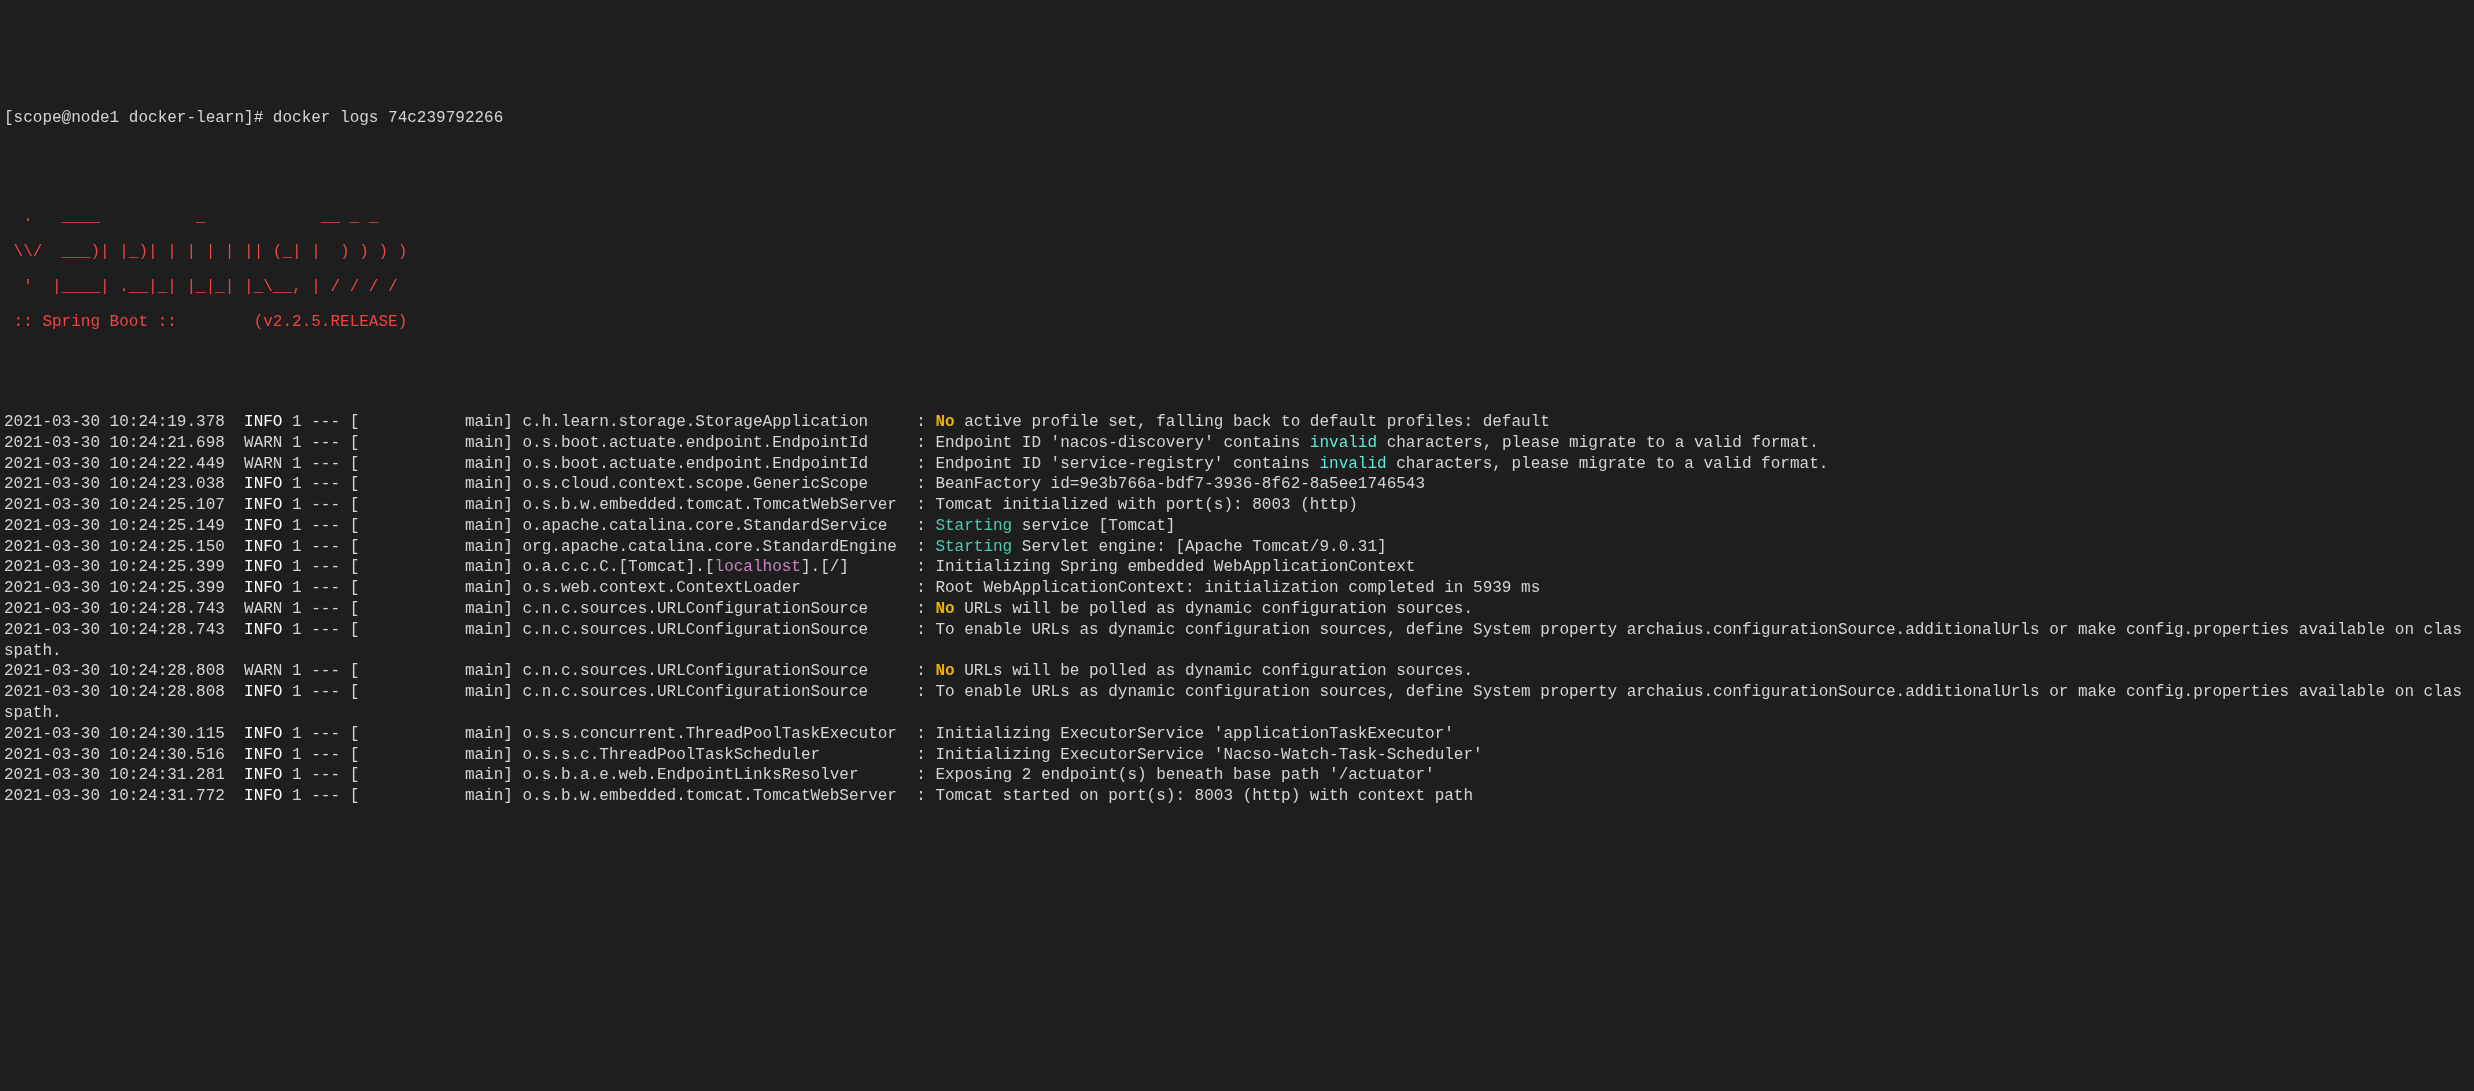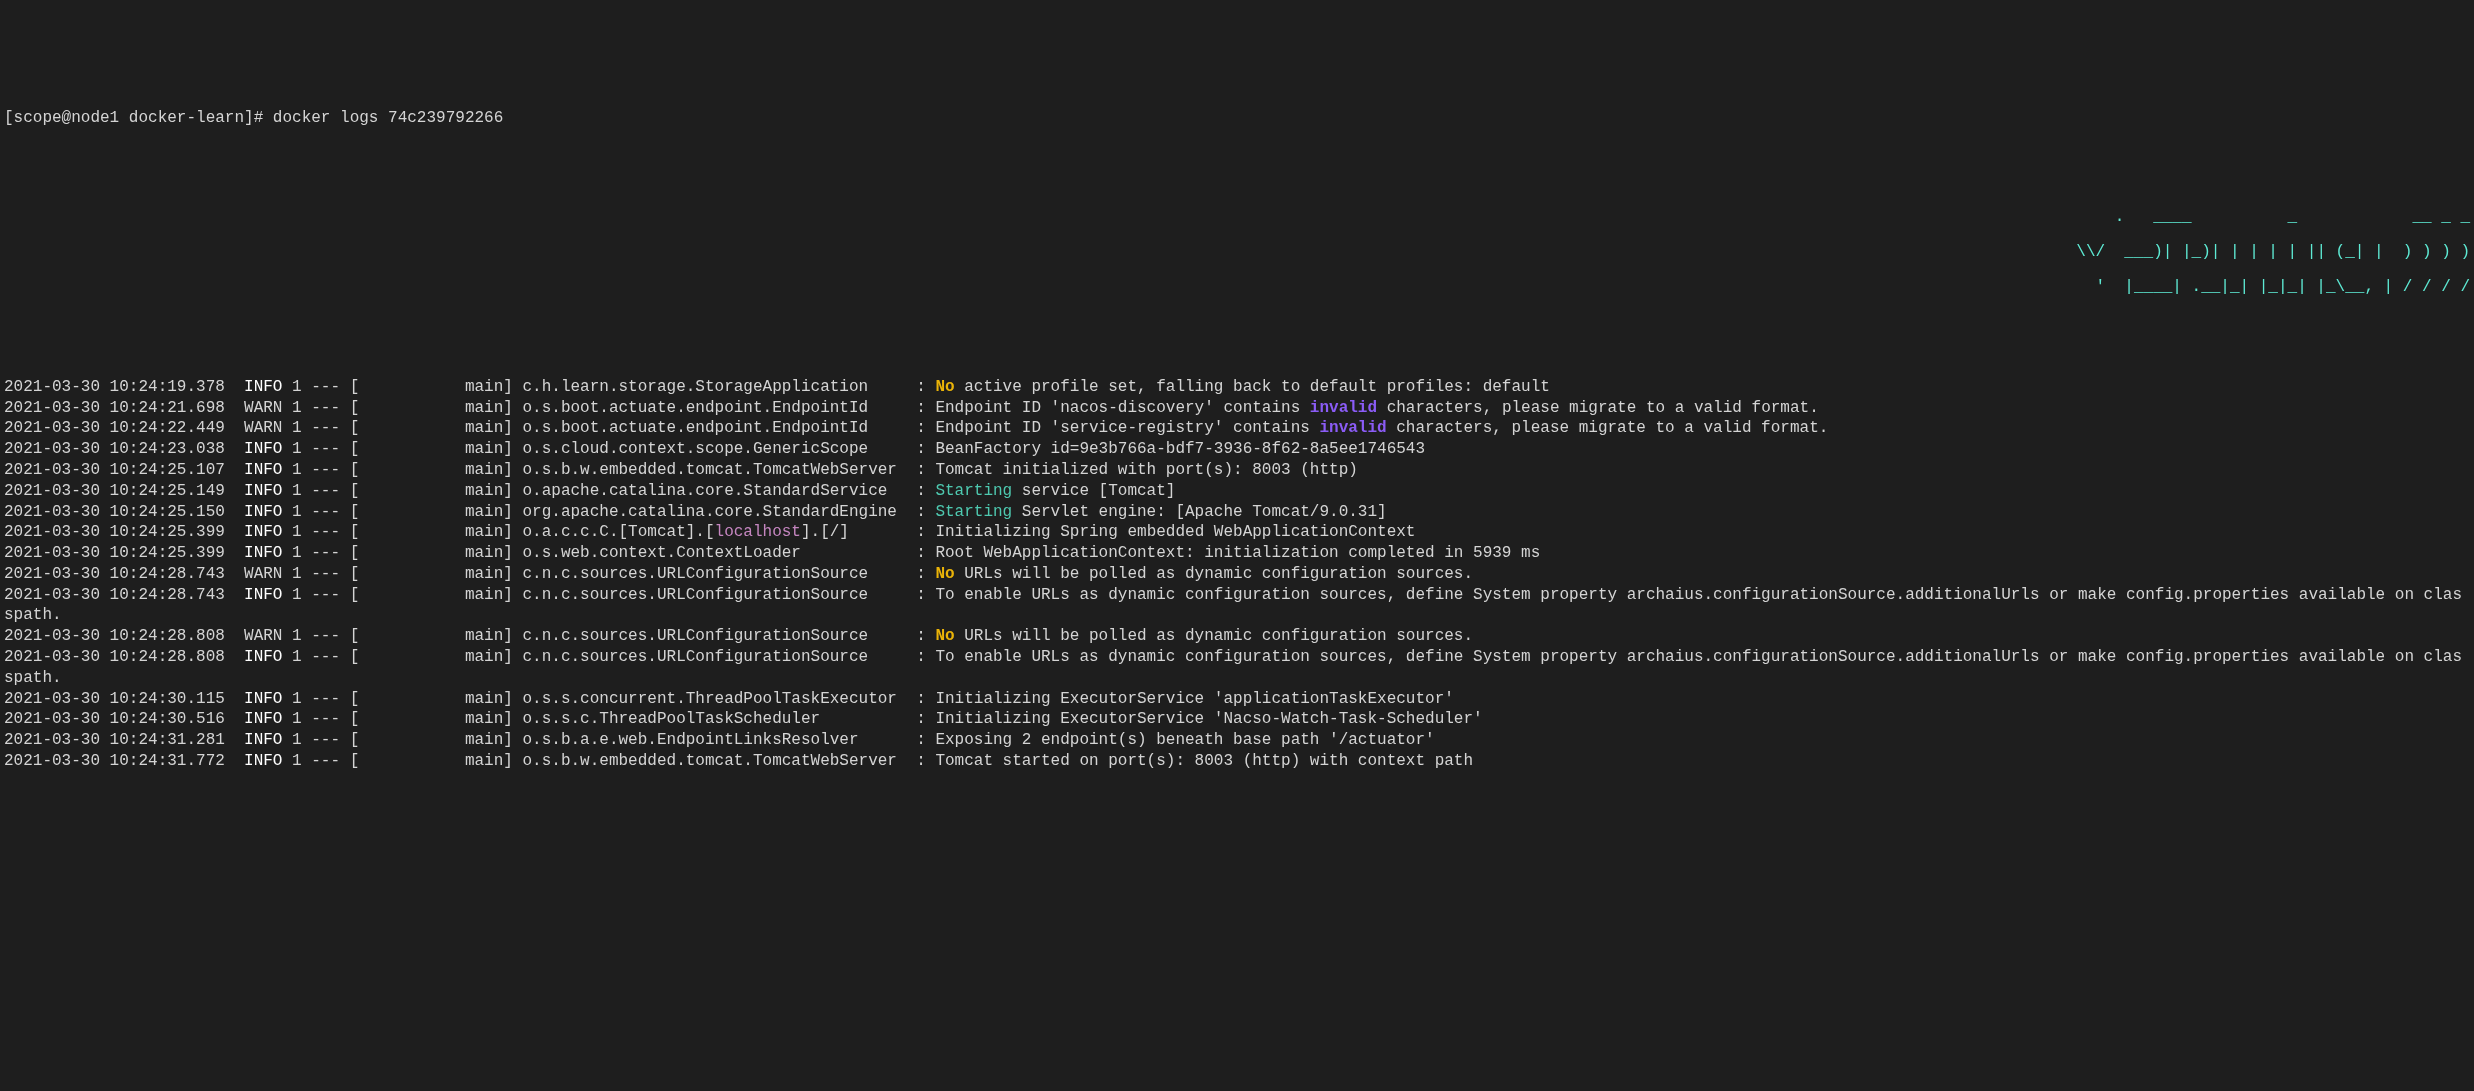--- a/index.html
+++ b/index.html
@@ -11,61 +11,60 @@
       background-color: #1e1e1e;
       color: #d4d4d4;
       font-family: 'Consolas', 'Courier New', monospace;
       font-size: 16px;
       line-height: 1.3;
       padding: 4px;
       white-space: pre;
       overflow-x: auto;
     }
     .ascii-art {
-      color: #5eead4;
+      color: #ef4444;
       line-height: 1.1;
-      text-align: right;
     }
     .log-line {
       white-space: pre-wrap;
       word-break: break-all;
     }
     .info {
       color: #ffffff;
     }
     .no-red {
       color: #eab308;
       font-weight: bold;
     }
     .starting {
       color: #4ec9b0;
       margin-top: 25px;
     }
     .localhost {
       color: #c586c0;
     }
     .invalid {
-      color: #8b5cf6;
-      font-weight: bold;
+      color: #5eead4;
     }
     .terminal-content {
       width: 100%;
     }
   </style>
 </head>
 <body>
 
 
 
 <div class="terminal-content">
 <div><span>[scope@node1 docker-learn]# </span><span>docker logs 74c239792266</span></div>
 <div> </div>
 <div class="ascii-art">
 <div>  .   ____          _            __ _ _</div>
 <div> \\/  ___)| |_)| | | | | || (_| |  ) ) ) )</div>
 <div>  '  |____| .__|_| |_|_| |_\__, | / / / /</div>
+<div> :: Spring Boot ::        (v2.2.5.RELEASE)</div>
 </div>
 <div> </div>
 <div id="log-container"><div class="log-line"><span>2021-03-30 10:24:19.378  </span><span class="info">INFO</span><span> 1 --- [           main] </span><span>c.h.learn.storage.StorageApplication    </span><span> : </span><span class="no-red">No</span><span> active profile set, falling back to default profiles: default</span></div><div class="log-line"><span>2021-03-30 10:24:21.698  </span><span>WARN</span><span> 1 --- [           main] </span><span>o.s.boot.actuate.endpoint.EndpointId    </span><span> : </span><span>Endpoint ID 'nacos-discovery' contains </span><span class="invalid">invalid</span><span> characters, please migrate to a valid format.</span></div><div class="log-line"><span>2021-03-30 10:24:22.449  </span><span>WARN</span><span> 1 --- [           main] </span><span>o.s.boot.actuate.endpoint.EndpointId    </span><span> : </span><span>Endpoint ID 'service-registry' contains </span><span class="invalid">invalid</span><span> characters, please migrate to a valid format.</span></div><div class="log-line"><span>2021-03-30 10:24:23.038  </span><span class="info">INFO</span><span> 1 --- [           main] </span><span>o.s.cloud.context.scope.GenericScope    </span><span> : </span><span>BeanFactory id=9e3b766a-bdf7-3936-8f62-8a5ee1746543</span></div><div class="log-line"><span>2021-03-30 10:24:25.107  </span><span class="info">INFO</span><span> 1 --- [           main] </span><span>o.s.b.w.embedded.tomcat.TomcatWebServer </span><span> : </span><span>Tomcat initialized with port(s): 8003 (http)</span></div><div class="log-line"><span>2021-03-30 10:24:25.149  </span><span class="info">INFO</span><span> 1 --- [           main] </span><span>o.apache.catalina.core.StandardService  </span><span> : </span><span class="starting">Starting</span><span> service [Tomcat]</span></div><div class="log-line"><span>2021-03-30 10:24:25.150  </span><span class="info">INFO</span><span> 1 --- [           main] </span><span>org.apache.catalina.core.StandardEngine </span><span> : </span><span class="starting">Starting</span><span> Servlet engine: [Apache Tomcat/9.0.31]</span></div><div class="log-line"><span>2021-03-30 10:24:25.399  </span><span class="info">INFO</span><span> 1 --- [           main] </span><span><span>o.a.c.c.C.[Tomcat].[</span><span class="localhost">localhost</span><span>].[/]</span><span>      </span></span><span> : </span><span>Initializing Spring embedded WebApplicationContext</span></div><div class="log-line"><span>2021-03-30 10:24:25.399  </span><span class="info">INFO</span><span> 1 --- [           main] </span><span>o.s.web.context.ContextLoader           </span><span> : </span><span>Root WebApplicationContext: initialization completed in 5939 ms</span></div><div class="log-line"><span>2021-03-30 10:24:28.743  </span><span>WARN</span><span> 1 --- [           main] </span><span>c.n.c.sources.URLConfigurationSource    </span><span> : </span><span class="no-red">No</span><span> URLs will be polled as dynamic configuration sources.</span></div><div class="log-line"><span>2021-03-30 10:24:28.743  </span><span class="info">INFO</span><span> 1 --- [           main] </span><span>c.n.c.sources.URLConfigurationSource    </span><span> : </span><span>To enable URLs as dynamic configuration sources, define System property archaius.configurationSource.additionalUrls or make config.properties available on classpath.</span></div><div class="log-line"><span>2021-03-30 10:24:28.808  </span><span>WARN</span><span> 1 --- [           main] </span><span>c.n.c.sources.URLConfigurationSource    </span><span> : </span><span class="no-red">No</span><span> URLs will be polled as dynamic configuration sources.</span></div><div class="log-line"><span>2021-03-30 10:24:28.808  </span><span class="info">INFO</span><span> 1 --- [           main] </span><span>c.n.c.sources.URLConfigurationSource    </span><span> : </span><span>To enable URLs as dynamic configuration sources, define System property archaius.configurationSource.additionalUrls or make config.properties available on classpath.</span></div><div class="log-line"><span>2021-03-30 10:24:30.115  </span><span class="info">INFO</span><span> 1 --- [           main] </span><span>o.s.s.concurrent.ThreadPoolTaskExecutor </span><span> : </span><span>Initializing ExecutorService 'applicationTaskExecutor'</span></div><div class="log-line"><span>2021-03-30 10:24:30.516  </span><span class="info">INFO</span><span> 1 --- [           main] </span><span>o.s.s.c.ThreadPoolTaskScheduler         </span><span> : </span><span>Initializing ExecutorService 'Nacso-Watch-Task-Scheduler'</span></div><div class="log-line"><span>2021-03-30 10:24:31.281  </span><span class="info">INFO</span><span> 1 --- [           main] </span><span>o.s.b.a.e.web.EndpointLinksResolver     </span><span> : </span><span>Exposing 2 endpoint(s) beneath base path '/actuator'</span></div><div class="log-line"><span>2021-03-30 10:24:31.772  </span><span class="info">INFO</span><span> 1 --- [           main] </span><span>o.s.b.w.embedded.tomcat.TomcatWebServer </span><span> : </span><span>Tomcat started on port(s): 8003 (http) with context path</span></div></div>
 </div>
 
 
 
 
 </body></html>

